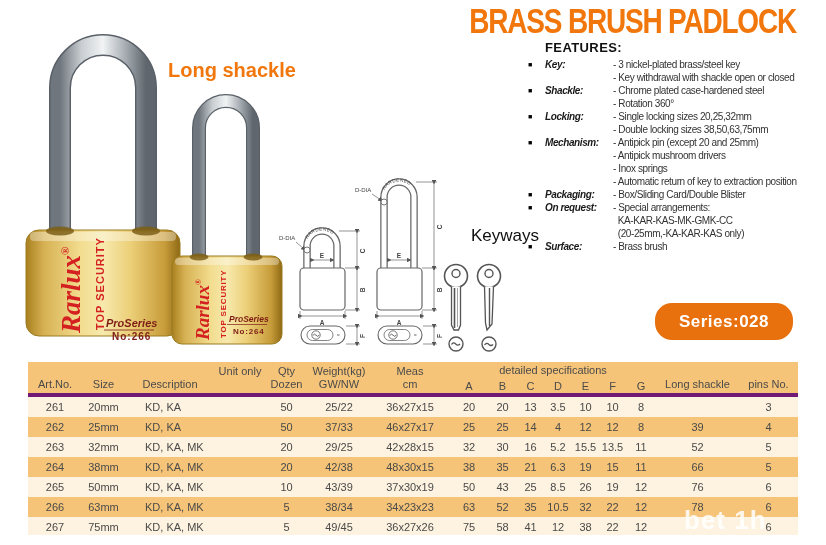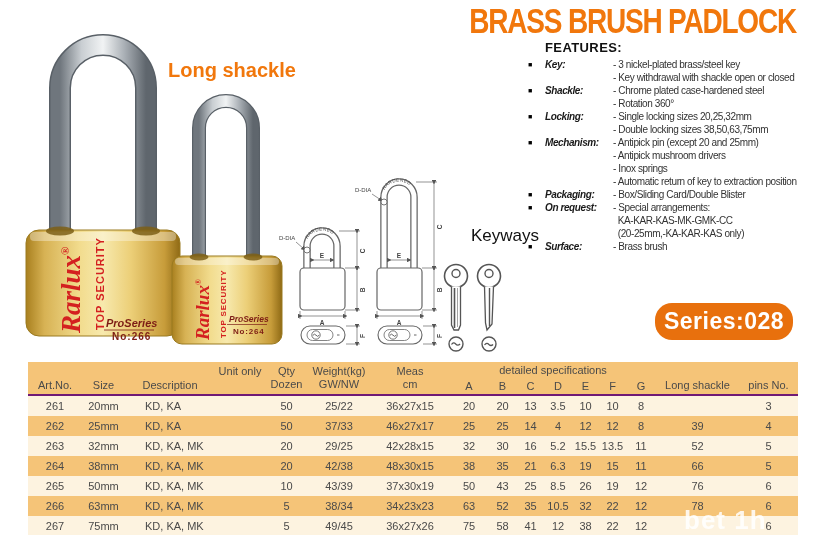--- a/index.html
+++ b/index.html
@@ -18,41 +18,41 @@
 
   
   .features{position:absolute;left:528px;top:40px;width:296px;}
   .features-heading{margin-left:17px;font-size:13px;font-weight:bold;color:#111;letter-spacing:.4px;margin-bottom:3px;}
   .feat-row{display:flex;line-height:13px;font-size:10px;color:#333;letter-spacing:-0.4px;}
   .feat-bullet{width:17px;font-size:7px;color:#000;line-height:13px;}
   .feat-label{width:68px;font-weight:bold;font-style:italic;font-size:10px;color:#1a1a1a;flex:none;}
   .feat-text{flex:1;white-space:pre;}
 
   .series-badge{position:absolute;left:655px;top:303px;width:138px;height:37px;
-                background:var(--badge);border-radius:17px;color:#fff;font-size:23px;
+                background:var(--badge);border-radius:17px;color:#fff;font-size:17px;
                 font-weight:bold;text-align:center;line-height:37px;letter-spacing:.5px;}
 
   .keyways-heading{position:absolute;left:442px;top:226px;font-size:17px;font-weight:normal;color:#111;margin-left:29px;}
 
   .photo-large{position:absolute;left:20px;top:8px;}
   .photo-small{position:absolute;left:167px;top:88px;}
   .diagrams{position:absolute;left:276px;top:150px;}
   .keys{position:absolute;left:440px;top:263px;}
 
   
   .spec-table{position:absolute;left:28px;top:362px;width:770px;border-collapse:collapse;
               table-layout:fixed;font-size:11px;color:#4a4a4a;}
   .spec-table th{font-weight:normal;padding:0;background:var(--band);line-height:1.15;}
   .spec-table thead tr:first-child{height:17px;}
   .spec-table thead tr:last-child{height:16px;}
   .spec-table th.vb{vertical-align:bottom;padding-bottom:2px;}
   .spec-table th.vt{vertical-align:top;padding-top:3px;}
   .spec-table td{padding:0;text-align:center;height:20px;line-height:20px;}
   .spec-table td.desc{text-align:left;padding-left:20px;}
-  .spec-table tbody tr:first-child td{border-top:2px solid #701a75;}
+  .spec-table tbody tr:first-child td{border-top:4px solid #701a75;}
   .spec-table tbody tr.light td{background:var(--cream);}
   .spec-table tbody tr.dark td{background:var(--band);}
 
   .watermark{position:absolute;left:684px;top:505px;font-size:26px;font-weight:bold;
              color:rgba(255,255,255,.85);letter-spacing:1px;white-space:nowrap;}
 
   svg text{font-family:"Liberation Sans",sans-serif;}
   .serif-it{font-family:"Liberation Serif",serif;font-style:italic;font-weight:bold;}
 </style>
 </head>

